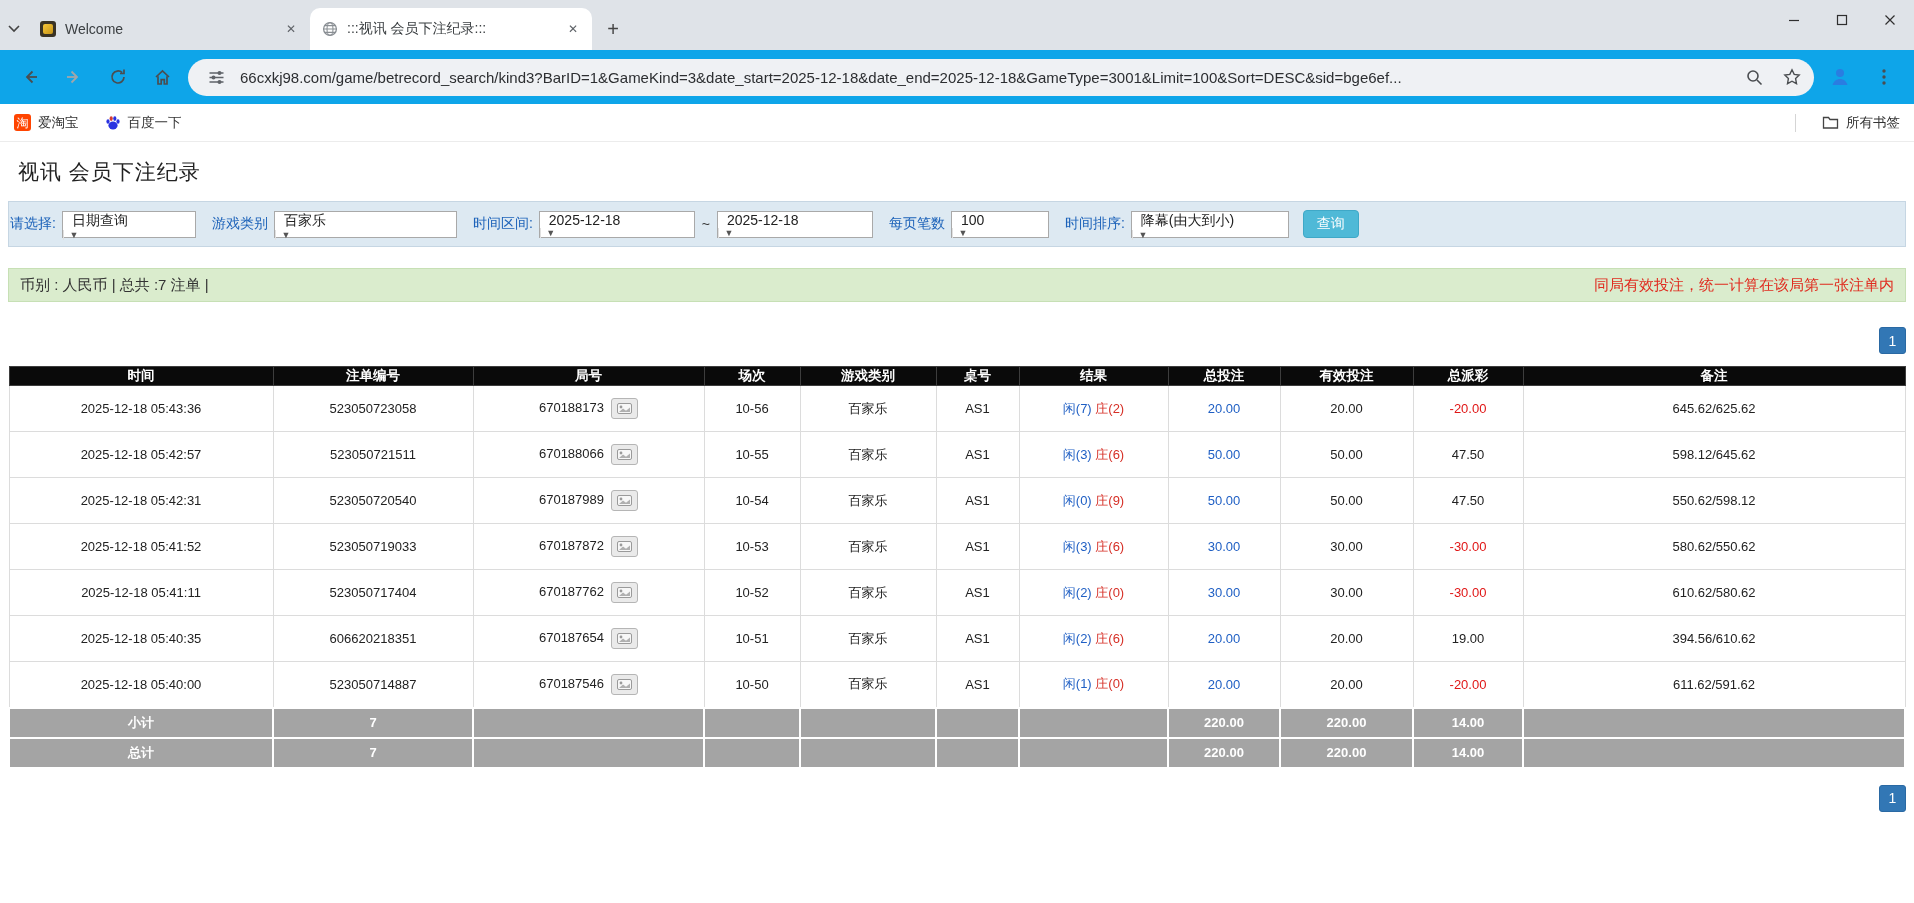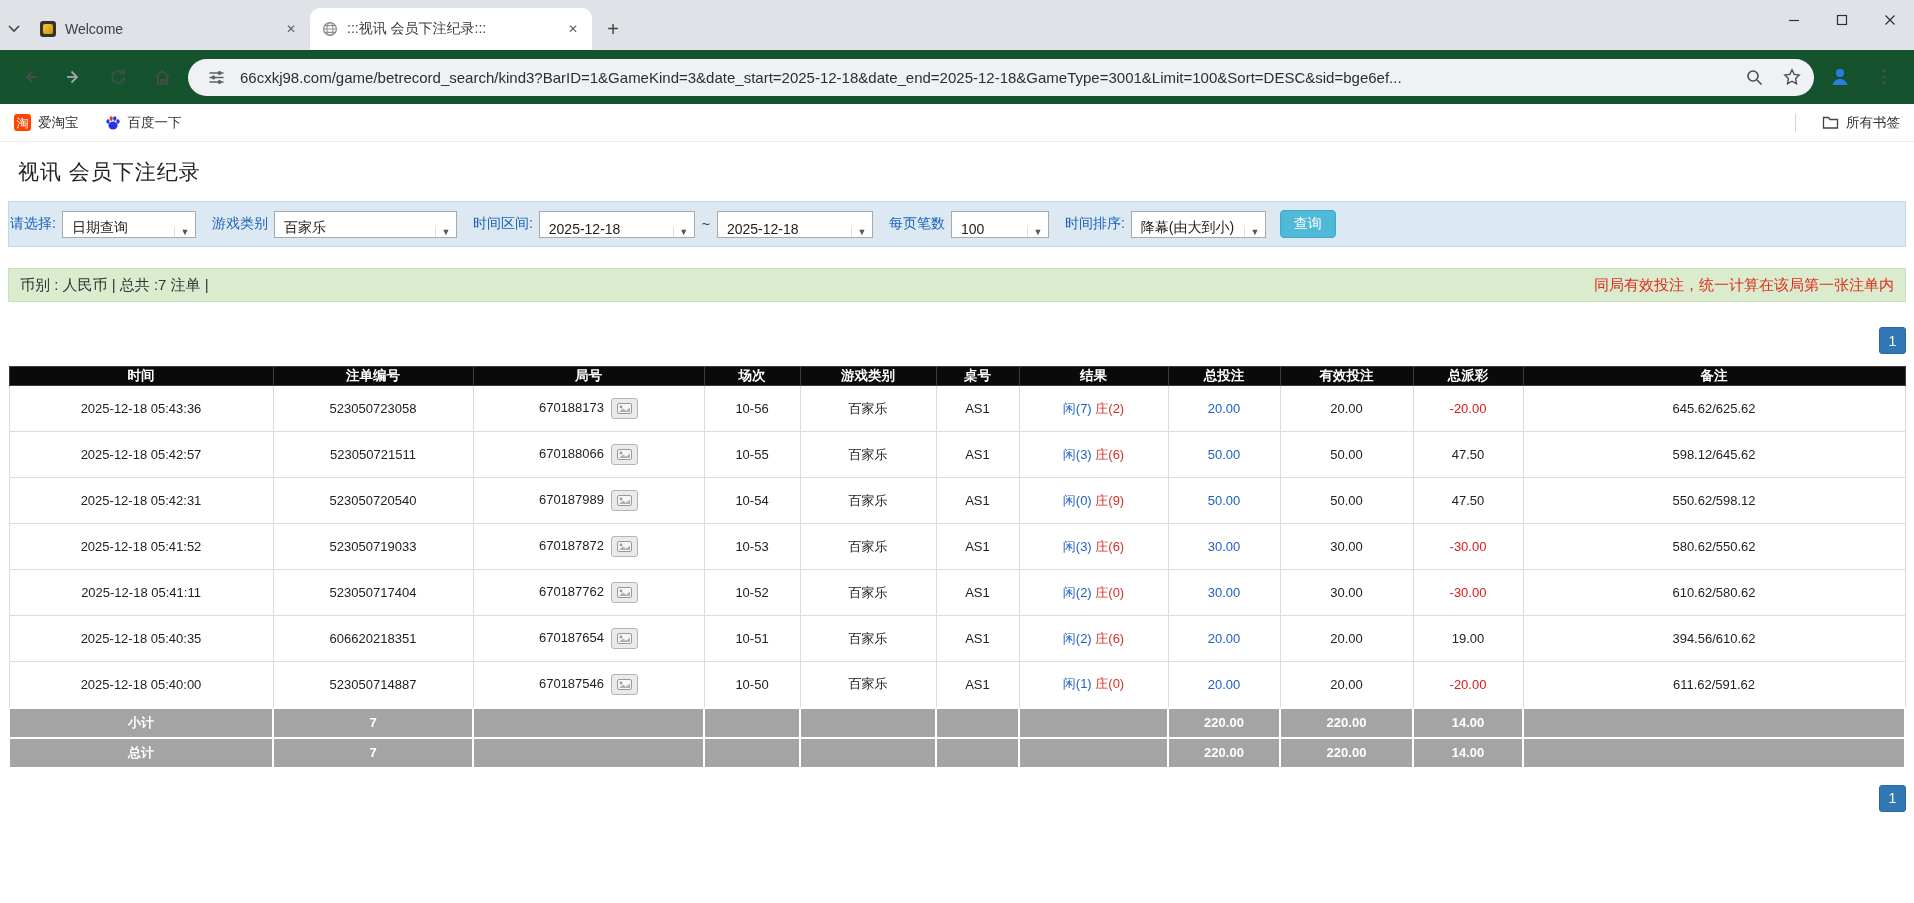--- a/index.html
+++ b/index.html
@@ -16,21 +16,21 @@
   .tab .tab-close { width:18px; height:18px; border-radius:50%; display:flex; align-items:center;
          justify-content:center; font-size:12px; color:#5f6368; flex:0 0 auto; }
   .fav-welcome { width:16px; height:16px; border-radius:3px; background:#3a3325; position:relative; flex:0 0 auto; }
   .fav-welcome::after { content:""; position:absolute; left:3px; top:3px; width:10px; height:10px;
          background:linear-gradient(135deg,#f8c83a,#c79417); border-radius:2px; }
   .newtab { width:30px; height:30px; margin:0 0 6px 6px; display:flex; align-items:center; justify-content:center;
          font-size:20px; color:#444; border-radius:50%; }
   .win-controls { position:absolute; right:0; top:0; height:40px; display:flex; }
   .win-btn { width:48px; height:40px; display:flex; align-items:center; justify-content:center; color:#2f2f2f; }
 
-  .toolbar { height:54px; background:#14532d; display:flex; align-items:center; padding:8px 12px; gap:8px; }
+  .toolbar { height:54px; background:#0ea5e9; display:flex; align-items:center; padding:8px 12px; gap:8px; }
   .tool-btn { width:36px; height:36px; display:flex; align-items:center; justify-content:center; border-radius:50%; flex:0 0 auto; }
   .omnibox { flex:1; height:37px; background:#eff1f4; border-radius:19px; display:flex; align-items:center;
          padding:0 8px 0 14px; gap:10px; min-width:0; }
   .omnibox .url-text { flex:1; font-size:15px; color:#2c2e31; white-space:nowrap; overflow:hidden; }
   .omni-icon { width:28px; height:28px; display:flex; align-items:center; justify-content:center; flex:0 0 auto; }
 
   .bookmarks-bar { height:38px; background:#fff; border-bottom:1px solid #ececec; display:flex;
          align-items:center; padding:0 14px; font-size:13.5px; color:#333; gap:26px; }
   .bookmark { display:flex; align-items:center; gap:7px; }
   .taobao-ico { width:17px; height:17px; background:#ff4400; color:#fff; border-radius:3px; font-size:12px;
@@ -38,21 +38,21 @@
   .bm-spacer { flex:1; }
   .bm-sep { width:1px; height:18px; background:#d5d5d5; }
 
   
   .page-title { margin:16px 0 0 18px; font-size:21px; font-weight:400; color:#222; letter-spacing:1px; }
 
   .filterbar { margin:15px 8px 0; height:46px; background:#dde9f2; border:1px solid #c6d6e3;
          display:flex; align-items:center; padding:0 1px; font-size:14px; }
   .f-label { color:#1c62b9; margin:0 6px 0 16px; white-space:nowrap; }
   .f-label.first { margin-left:0; }
-  .sel { height:27px; background:#fff; border:1px solid #a9a9a9; display:inline-flex; align-items:flex-end; color:#222; }
+  .sel { height:27px; background:#fff; border:1px solid #a9a9a9; display:inline-flex; align-items:flex-start; color:#222;flex-direction:column; }
   .sel .val { display:flex; align-items:center; padding:0 9px; font-size:14px; white-space:nowrap; }
   .sel .arrow { width:21px; display:flex; align-items:center; justify-content:center; color:#555;
          font-size:9px; border-left:1px solid #e0e0e0; }
   .tilde { color:#333; margin:0 7px; }
   .search-btn { height:28px; margin-left:14px; padding:0 13px; background:#4fb9d7; border:1px solid #3fa8c7;
          border-radius:4px; color:#fff; font-size:14px; cursor:pointer; }
 
   .infobar { margin:21px 8px 0; height:34px; background:#daeccd; border:1px solid #c7e0b5;
          display:flex; align-items:center; justify-content:space-between; padding:0 11px; font-size:15px; }
   .infobar .left { color:#333; }
@@ -255,21 +255,21 @@
         <span class="arrow">▼</span>
       </span>
 
       <span class="f-label">每页笔数</span>
       <span class="sel" style="width:98px">
         <span class="val" style="flex:1">100</span>
         <span class="arrow">▼</span>
       </span>
 
       <span class="f-label">时间排序:</span>
-      <span class="sel" style="width:135px">
+      <span class="sel" style="width:158px">
         <span class="val" style="flex:1">降幕(由大到小)</span>
         <span class="arrow">▼</span>
       </span>
 
       <button class="search-btn">查询</button>
     </div>
 
     <div class="infobar">
       <span class="left">币别 : 人民币 | 总共 :7 注单 |</span>
       <span class="right">同局有效投注，统一计算在该局第一张注单内</span>

